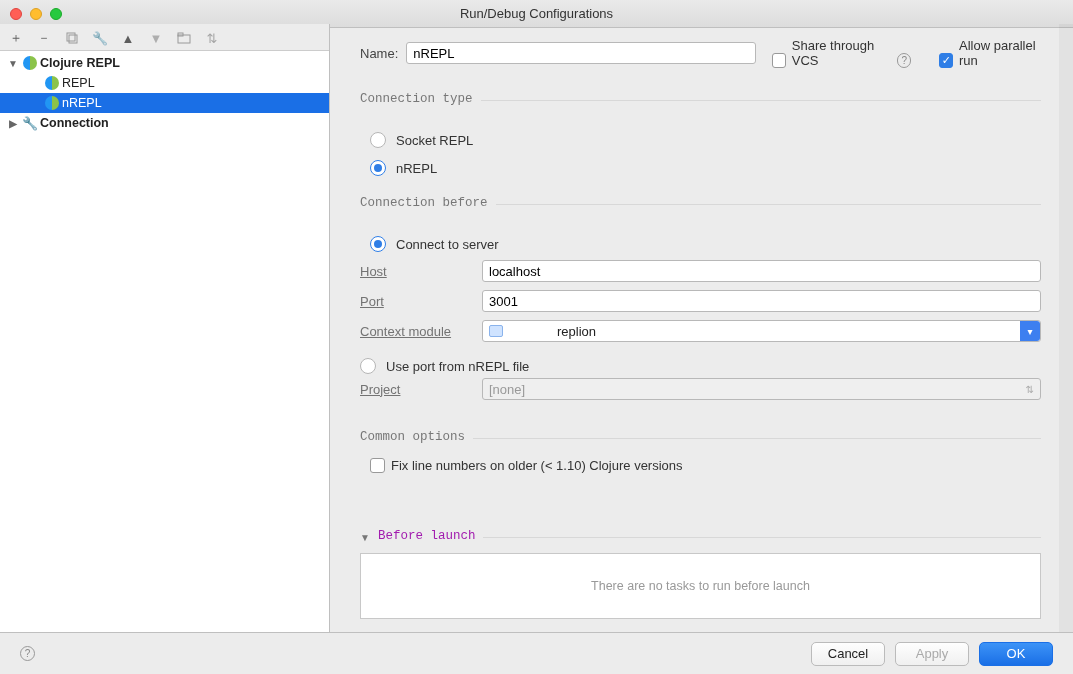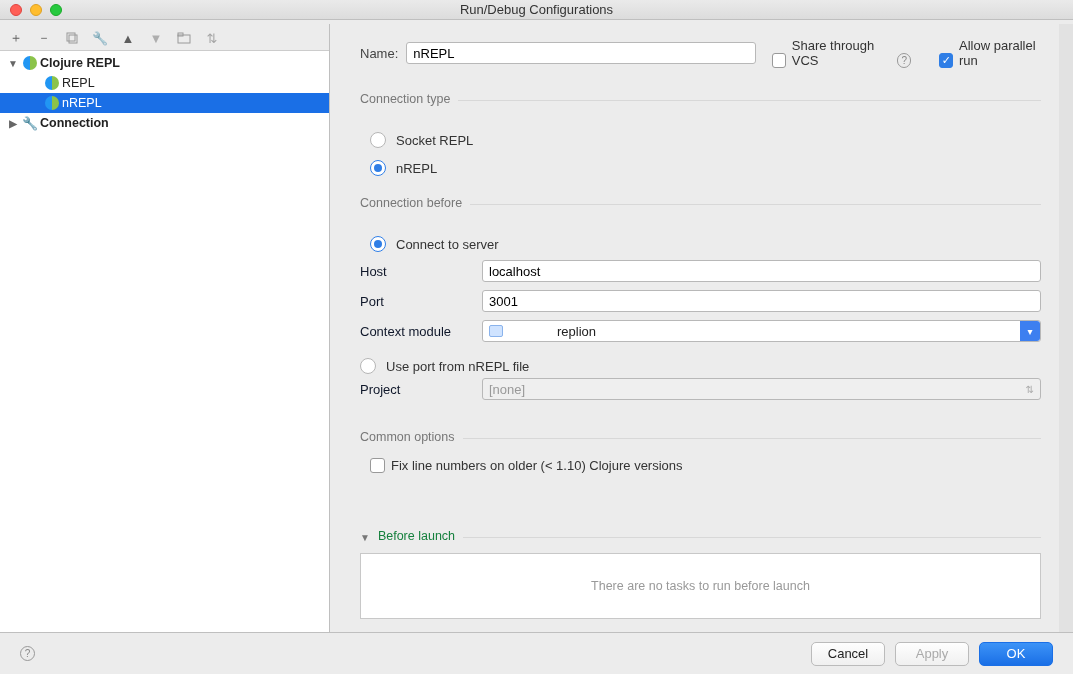--- a/index.html
+++ b/index.html
@@ -7,21 +7,21 @@
   font-family: -apple-system, "Helvetica Neue", Arial, sans-serif;
   font-size: 13px;
   color: #222;
   background: #ececec;
   width: 1073px;
   height: 674px;
   overflow: hidden;
   position: relative;
 }
 .titlebar {
-  height: 20px;
+  height: 28px;
   background: linear-gradient(#eaeaea,#dcdcdc);
   border-bottom: 1px solid #bfbfbf;
   display: flex;
   align-items: center;
   position: relative;
 }
 .traffic { display: flex; gap: 8px; margin-left: 10px; }
 .dot { width: 12px; height: 12px; border-radius: 6px; }
 .dot.red { background: #ff5f56; border:1px solid #e0443e; }
 .dot.yellow { background: #ffbd2e; border:1px solid #dea123; }
@@ -57,30 +57,30 @@
 .name-row { margin-bottom: 18px;}
 .name-row label{ width:42px; color:#444;}
 input.text {
   height:22px; border:1px solid #b8b8b8; border-radius:3px; background:#fff; padding:0 6px; font-size:13px; outline:none;
 }
 .name-input { flex:0 0 350px;}
 .chk-row { display:flex; align-items:flex-end; gap:6px; color:#333;}
 .help-circ { width:15px; height:15px; border-radius:8px; border:1px solid #999; color:#888; font-size:10px; display:flex; align-items:center; justify-content:center;}
 .checkbox-custom { width:15px; height:15px; border:1px solid #999; border-radius:3px; background:#fff; display:inline-flex; align-items:center; justify-content:center;}
 .checkbox-custom.checked { background:#2f7ee6; border-color:#2f7ee6; color:#fff; font-size:11px;}
-.section-title { color:#777; font-size:12.5px; margin-bottom:2px;}
+.section-title { color:#777; font-size:12.5px; margin-bottom:2px;font-family:Liberation Mono, monospace;}
 .hr-line { height:1px; background:#d8d8d8; flex:1;}
 .sect-head { display:flex; align-items:center; gap:8px; margin-top:6px; margin-bottom:6px;}
 .radiogroup { padding: 6px 0 0 10px;}
 .radio-row { display:flex; align-items:flex-end; gap:10px; height:28px; color:#333;}
 .radio { width:16px; height:16px; border-radius:8px; border:1.5px solid #b5b5b5; background:#fff; display:flex; align-items:center; justify-content:center;}
 .radio.sel { border-color:#2f7ee6;}
 .radio.sel::after { content:""; width:8px; height:8px; border-radius:4px; background:#2f7ee6;}
 .form-row { display:flex; align-items:center; height:30px; gap:10px;}
-.form-label { width:112px; color:#0f172a;}
+.form-label { width:112px; color:#737373;text-decoration:underline;}
 .form-field { flex:1;}
 select.native, .combo {
   height:22px; border:1px solid #b8b8b8; border-radius:3px; background:#fff; padding:0 6px; font-size:13px; width:100%;
   display:flex; align-items:center; position:relative;gap:48px;
 }
 .combo .arrow { position:absolute; right:0; top:0; bottom:0; width:20px; background:#3d7ff0; border-radius:0 3px 3px 0; display:flex; align-items:center; justify-content:center; color:#fff; font-size:10px;}
 .combo.disabled { color:#999; background:#efefef;}
 .combo .folder-icon { width:14px; height:12px; background:#cfe3ff; border:1px solid #8ab3ec; border-radius:2px; margin-right:6px;}
 .before-launch-box { border:1px solid #c8c8c8; background:#fff; height:66px; margin-top:8px; display:flex; align-items:center; justify-content:center; color:#999; font-size:12.5px;}
 .bl-toolbar { display:flex; gap:14px; padding:4px 2px; color:#999;}
@@ -244,21 +244,21 @@
       </div>
       <div class="chk-row" style="padding:6px 0 0 10px">
         <span class="checkbox-custom"></span>
         <span>Fix line numbers on older (&lt; 1.10) Clojure versions</span>
       </div>
 
       <div style="height:50px"></div>
 
       <div class="sect-head">
         <span class="disc">▼</span>
-        <span class="section-title" style="color:#15803d">Before launch</span>
+        <span class="section-title" style="color:#a21caf">Before launch</span>
         <div class="hr-line"></div>
       </div>
       <div class="before-launch-box">
         <span>There are no tasks to run before launch</span>
       </div>
       <div class="bl-toolbar">
         
         
         
         

